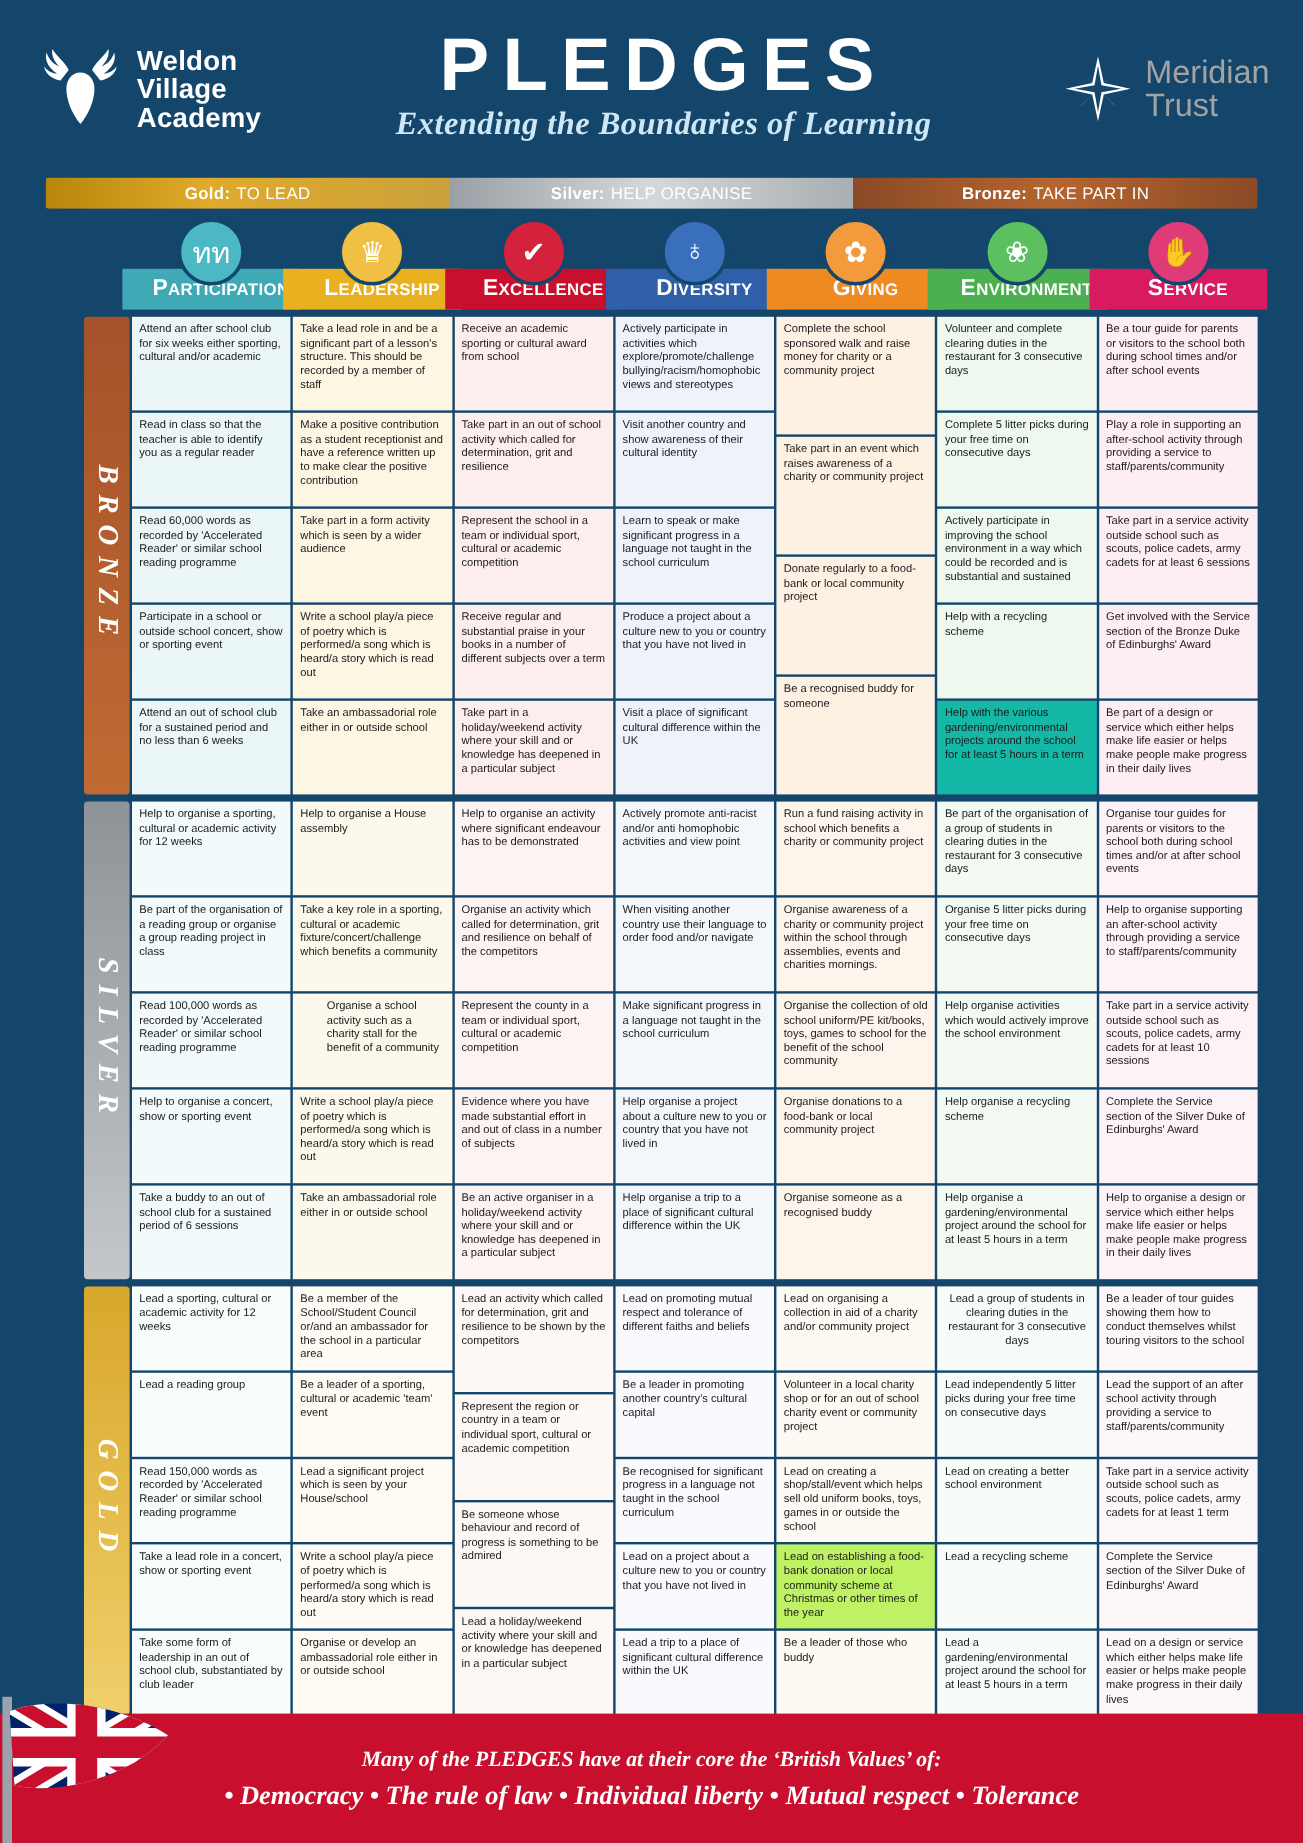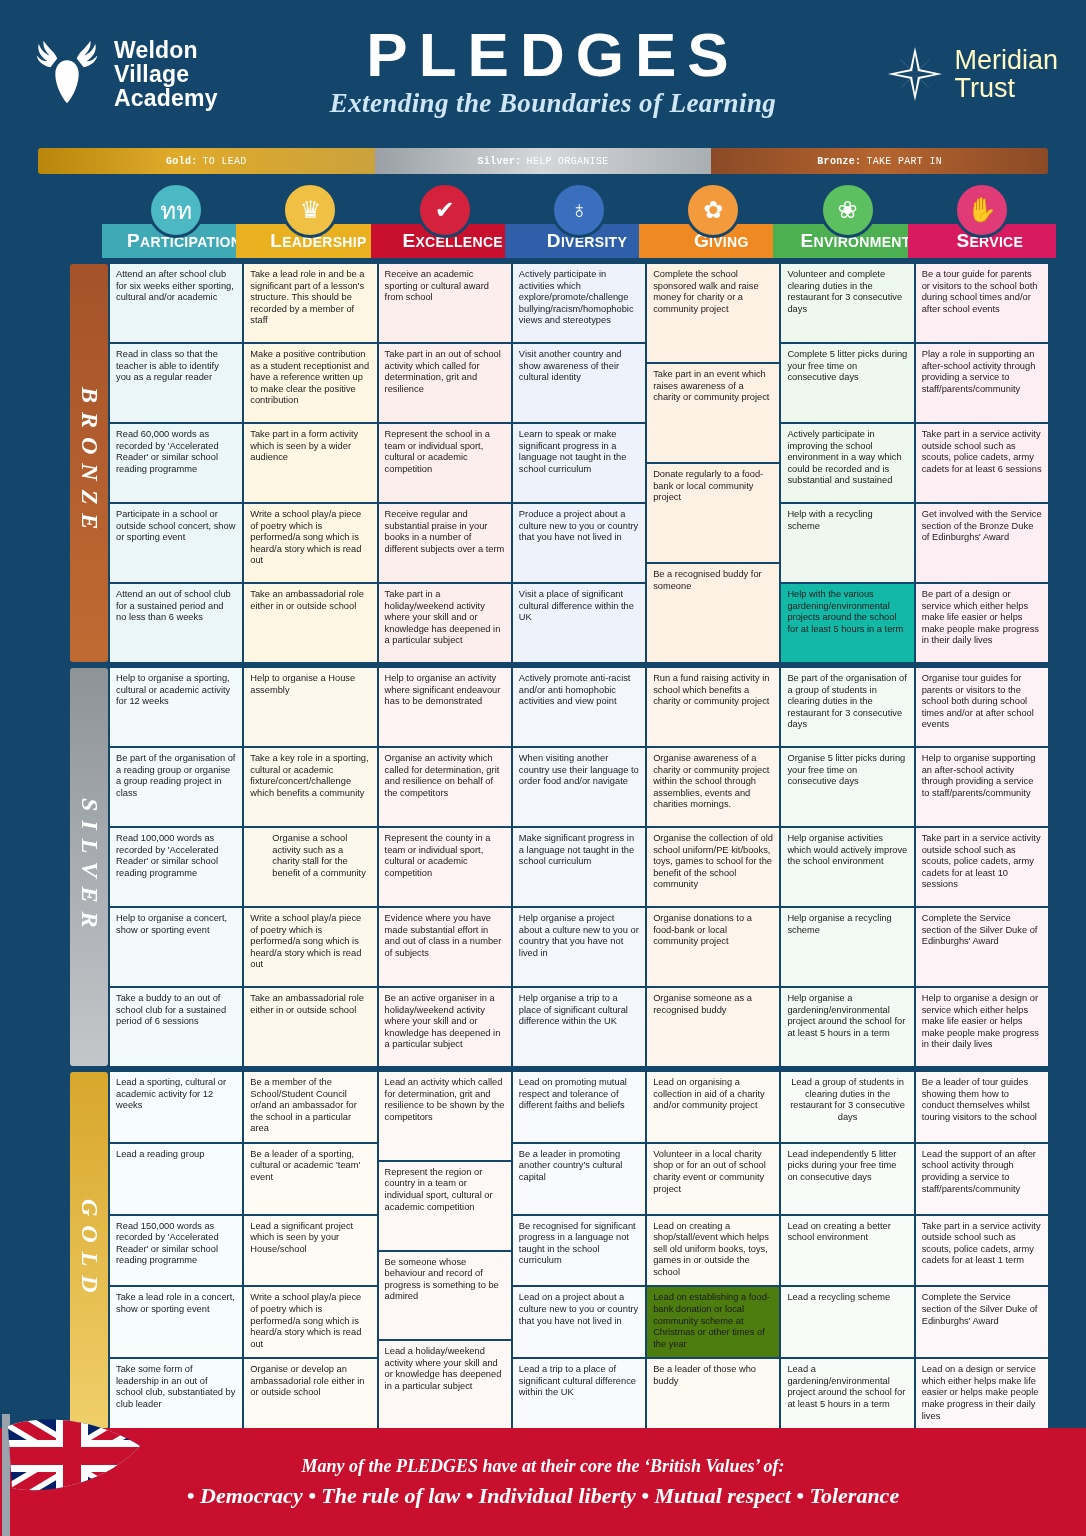--- a/index.html
+++ b/index.html
@@ -24,29 +24,29 @@
   .title-block{flex:1;text-align:center;margin-top:-6px;}
   .title-main{
     color:#fff;font-size:62px;font-weight:bold;letter-spacing:11px;
     line-height:1;font-family:"Liberation Sans", sans-serif;
   }
   .title-sub{
     color:#cfe6f5;font-size:27px;font-style:italic;font-weight:bold;
     font-family:"Liberation Serif", serif;margin-top:2px;letter-spacing:.4px;
   }
   .logo-right{display:flex;align-items:center;gap:10px;width:230px;justify-content:flex-end;}
-  .logo-right-text{color:#fef9c3;font-size:27px;line-height:1.05;}
+  .logo-right-text{color:#a3a3a3;font-size:27px;line-height:1.05;}
   .logo-right-text .l2{font-size:27px;}
   
   .bands-bar{
     margin:0 38px;height:26px;display:flex;border-radius:3px;overflow:hidden;
   }
   .band{
     flex:1;display:flex;align-items:center;justify-content:center;
-    font-size:10px;color:#fff;letter-spacing:.3px;font-family:Liberation Mono, monospace;
+    font-size:14px;color:#fff;letter-spacing:.3px;
   }
   .band b{font-weight:bold;margin-right:5px;}
   .band-gold{background:linear-gradient(90deg,#b8860b 0%,#e0aa2a 40%,#caa23c 100%);}
   .band-silver{background:linear-gradient(90deg,#9aa0a5 0%,#d5d8da 50%,#a9aeb2 100%);}
   .band-bronze{background:linear-gradient(90deg,#8b4a26 0%,#b5652f 50%,#8b4a26 100%);}
   
   .grid-wrap{padding:0 38px;box-sizing:border-box;margin-left:32px;}
   .cat-row{display:flex;margin-left:40px;margin-top:8px;}
   .cat{
     flex:1;margin-right:2px;position:relative;height:76px;
@@ -346,21 +346,21 @@
             <div class="cell" style="background: rgb(248, 250, 253);">Lead on promoting mutual respect and tolerance of different faiths and beliefs</div>
             <div class="cell" style="background: rgb(248, 250, 253);">Be a leader in promoting another country's cultural capital</div>
             <div class="cell" style="background: rgb(248, 250, 253);">Be recognised for significant progress in a language not taught in the school curriculum</div>
             <div class="cell" style="background: rgb(248, 250, 253);">Lead on a project about a culture new to you or country that you have not lived in</div>
             <div class="cell" style="background: rgb(248, 250, 253);">Lead a trip to a place of significant cultural difference within the UK</div>
           </div>
           <div class="col">
             <div class="cell" style="background: rgb(253, 249, 243);">Lead on organising a collection in aid of a charity and/or community project</div>
             <div class="cell" style="background: rgb(253, 249, 243);">Volunteer in a local charity shop or for an out of school charity event or community project</div>
             <div class="cell" style="background: rgb(253, 249, 243);">Lead on creating a shop/stall/event which helps sell old uniform books, toys, games in or outside the school</div>
-            <div class="cell" style="background: #4d7c0f;">Lead on establishing a food-bank donation or local community scheme at Christmas or other times of the year</div>
+            <div class="cell" style="background: #bef264;">Lead on establishing a food-bank donation or local community scheme at Christmas or other times of the year</div>
             <div class="cell" style="background: rgb(253, 249, 243);">Be a leader of those who buddy</div>
           </div>
           <div class="col">
             <div class="cell" style="background: rgb(248, 252, 248); text-align: center;">Lead a group of students in clearing duties in the restaurant for 3 consecutive days</div>
             <div class="cell" style="background: rgb(248, 252, 248);">Lead independently 5 litter picks during your free time on consecutive days</div>
             <div class="cell" style="background: rgb(248, 252, 248);">Lead on creating a better school environment</div>
             <div class="cell" style="background: rgb(248, 252, 248);">Lead a recycling scheme</div>
             <div class="cell" style="background: rgb(248, 252, 248);">Lead a gardening/environmental project around the school for at least 5 hours in a term</div>
           </div>
           <div class="col">

